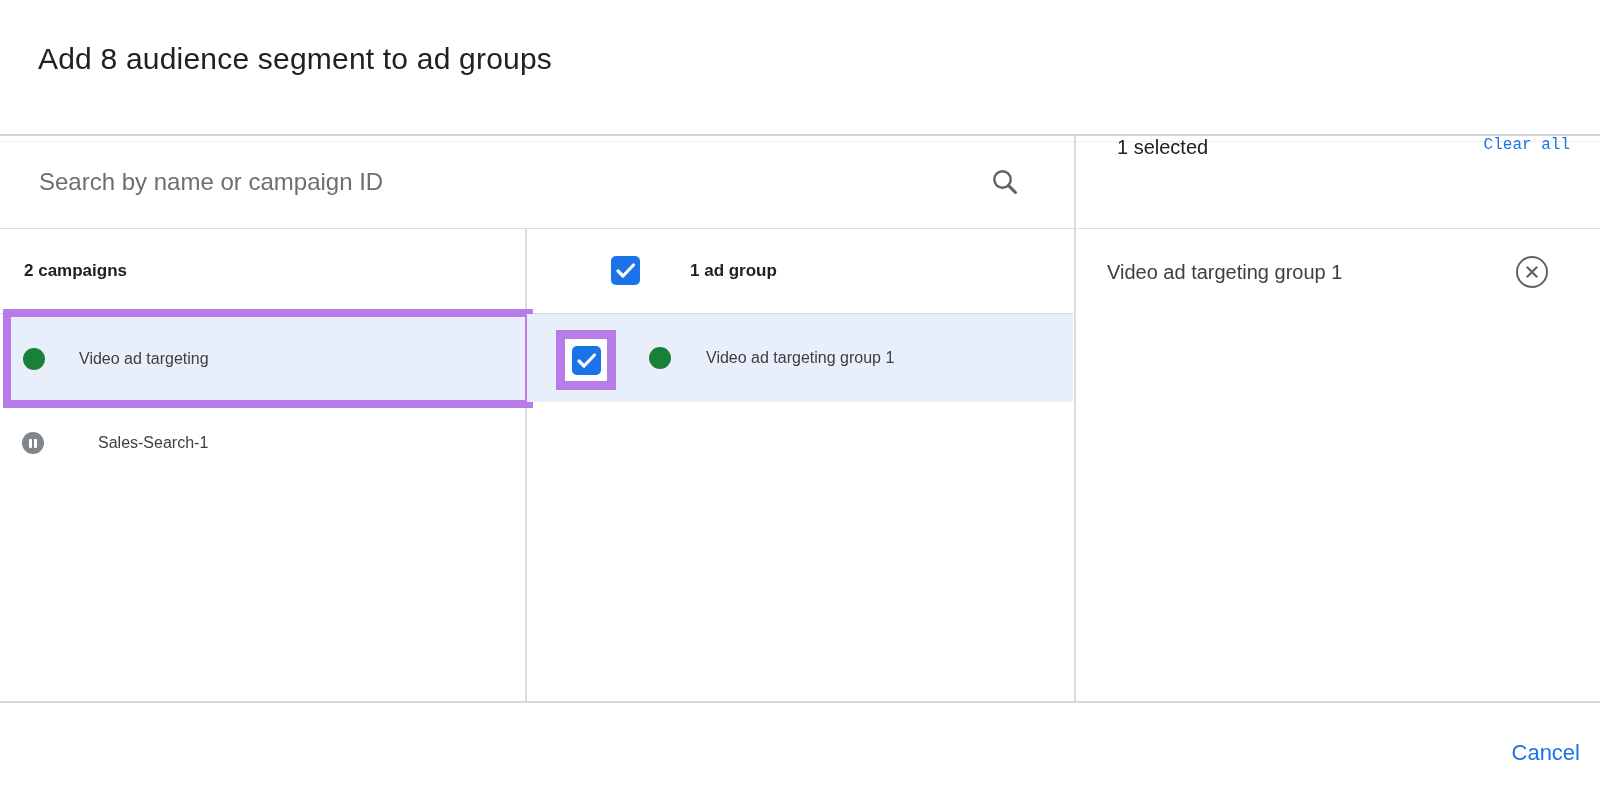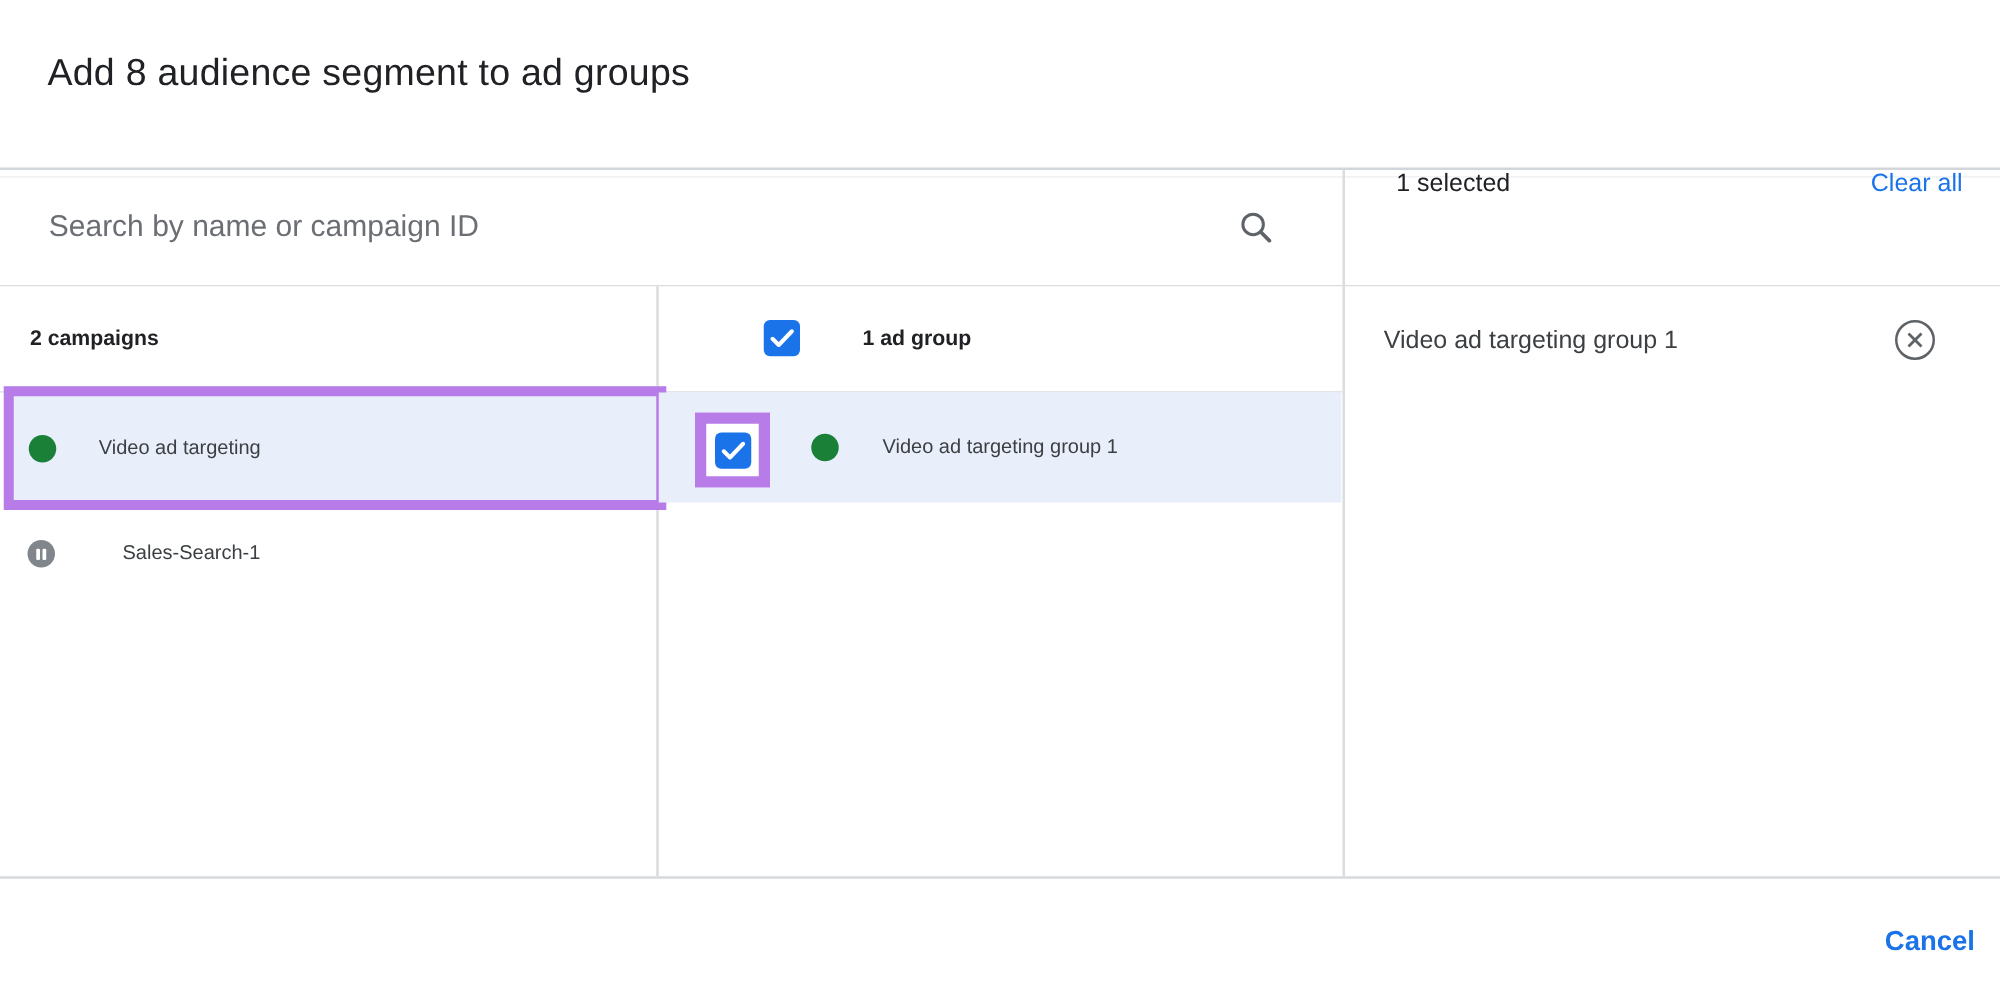--- a/index.html
+++ b/index.html
@@ -99,33 +99,33 @@
     display:flex;align-items:center;justify-content:center;
   }
 
   
   .sel-header{
     position:absolute;left:1076px;top:136px;right:12px;height:92px;display:flex;align-items:flex-start;
     justify-content:space-between;padding:0 18px 0 31px;box-sizing:border-box;margin-left:10px;
   }
   .sel-count{font-size:20px;color:var(--text-primary);}
   .link{color:var(--accent-blue);cursor:pointer;text-decoration:none;}
-  .clear-all{font-size:20px;font-weight:500;}
+  .clear-all{font-size:16px;font-weight:500;font-family:Liberation Mono, monospace;}
   .sel-item{
     position:absolute;left:1076px;top:229px;right:0;height:86px;display:flex;align-items:center;
     justify-content:space-between;padding:0 62px 0 31px;box-sizing:border-box;
   }
   .sel-item .sel-name{font-size:20px;color:var(--row-text);}
   .remove-btn{position:absolute;right:51px;top:26px;width:34px;height:34px;cursor:pointer;}
 
   
   .footer{
     position:absolute;top:733px;right:20px;height:40px;display:flex;align-items:center;gap:36px;
   }
-  .footer .btn{font-size:22px;font-weight:700;}
+  .footer .btn{font-size:22px;font-weight:400;}
   .submit-wrap{position:relative;display:inline-block;}
   .annotation-underline{
     position:absolute;left:0;right:-3px;top:37px;height:10px;border-radius:5px;
     background:var(--annotation-purple);
   }
 </style>
 </head>
 <body>
 
 <div>

